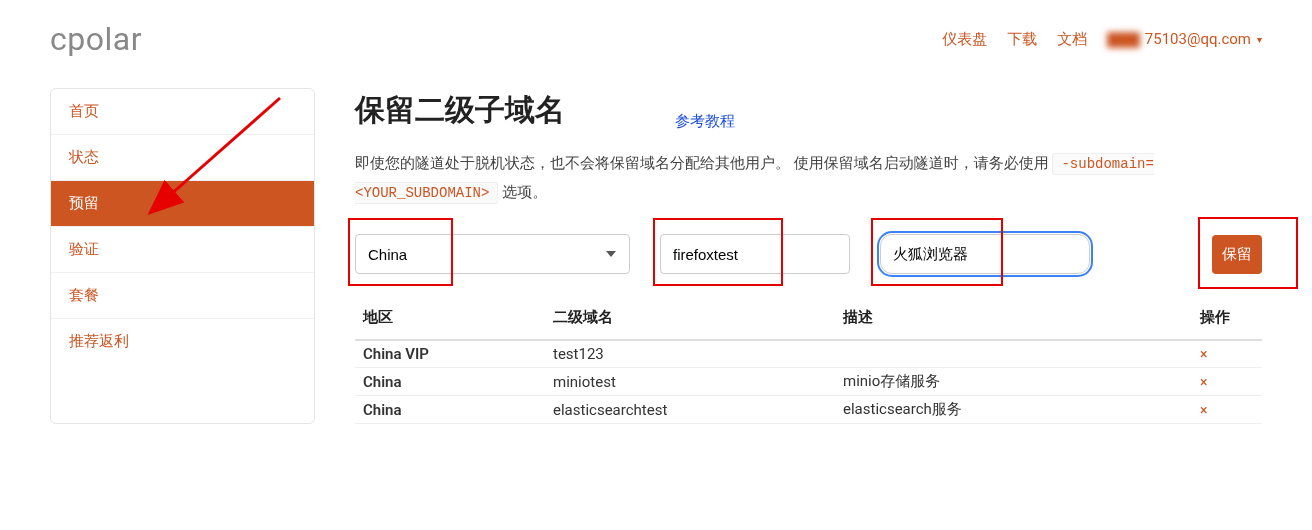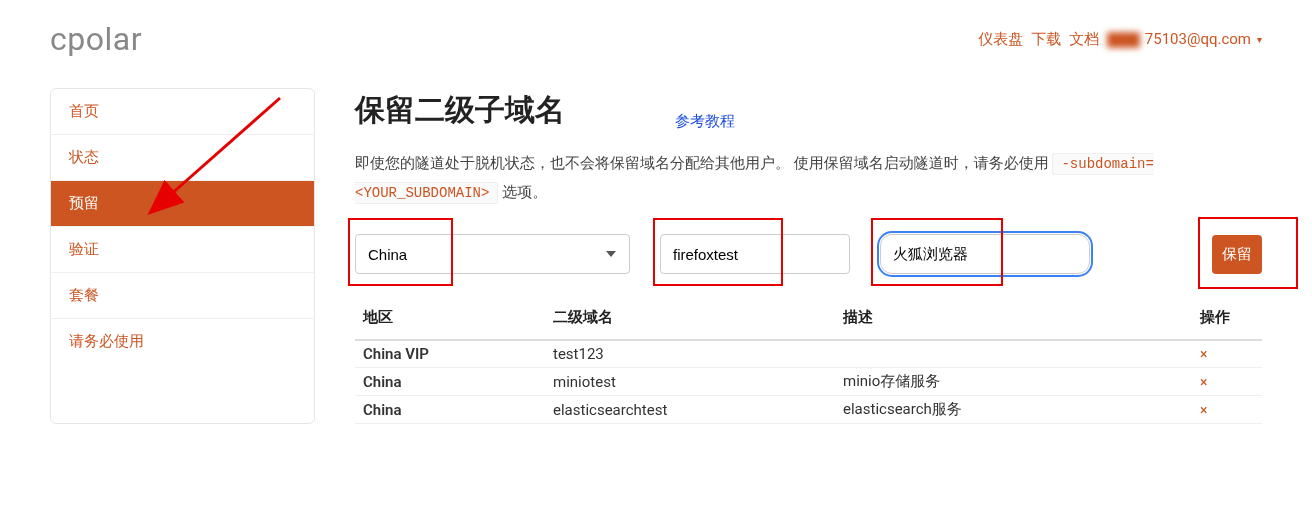--- a/index.html
+++ b/index.html
@@ -26,21 +26,21 @@
       padding: 20px 0 30px 0;
     }
     .logo {
       font-size: 32px;
       font-weight: 400;
       color: #888;
       letter-spacing: 0.5px;
     }
     .nav {
       display: flex;
-      gap: 8px;
+      gap: 20px;
       align-items: center;
     }
     .nav-link {
       color: #cc5522;
       font-size: 15px;
       text-decoration: none;
       cursor: pointer;
     }
     .nav-user {
       color: #cc5522;
@@ -286,21 +286,21 @@
     <line x1="150" y1="5" x2="22" y2="118" stroke="#e60000" stroke-width="3" marker-end="url(#arrowhead)"></line>
   </svg>
 
   <div class="content">
     <div class="sidebar">
       <div class="sidebar-item">首页</div>
       <div class="sidebar-item">状态</div>
       <div class="sidebar-item active">预留</div>
       <div class="sidebar-item">验证</div>
       <div class="sidebar-item">套餐</div>
-      <div class="sidebar-item">请务必使用</div>
+      <div class="sidebar-item">推荐返利</div>
     </div>
 
     <div class="main">
       <div class="title-row">
         <h1 class="page-title">保留二级子域名</h1>
         <a class="tutorial-link">参考教程</a>
       </div>
       <p class="description">
         <span>即使您的隧道处于脱机状态，也不会将保留域名分配给其他用户。 使用保留域名启动隧道时，请务必使用 </span><span class="code">-subdomain=&lt;YOUR_SUBDOMAIN&gt;</span><span> 选项。</span>
       </p>

